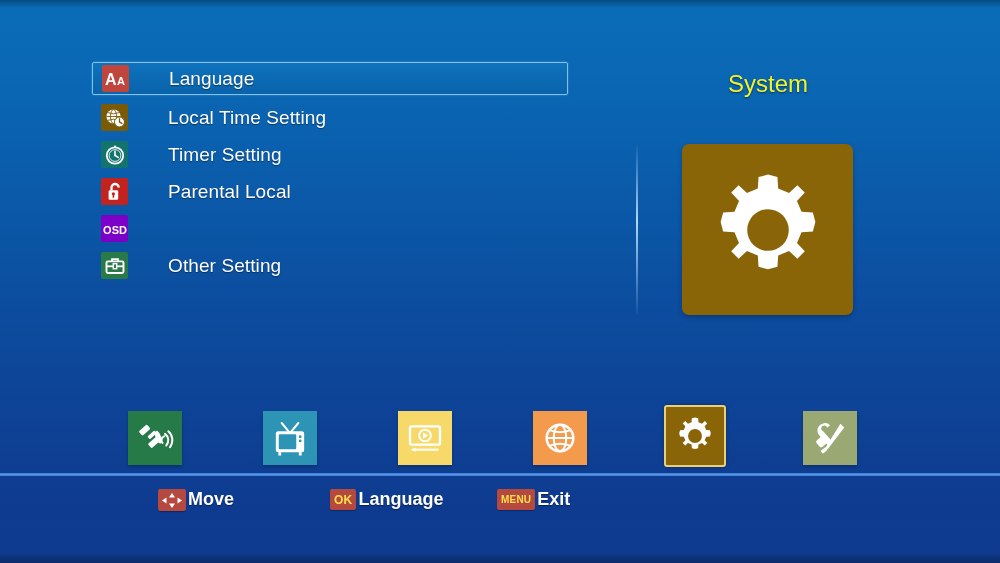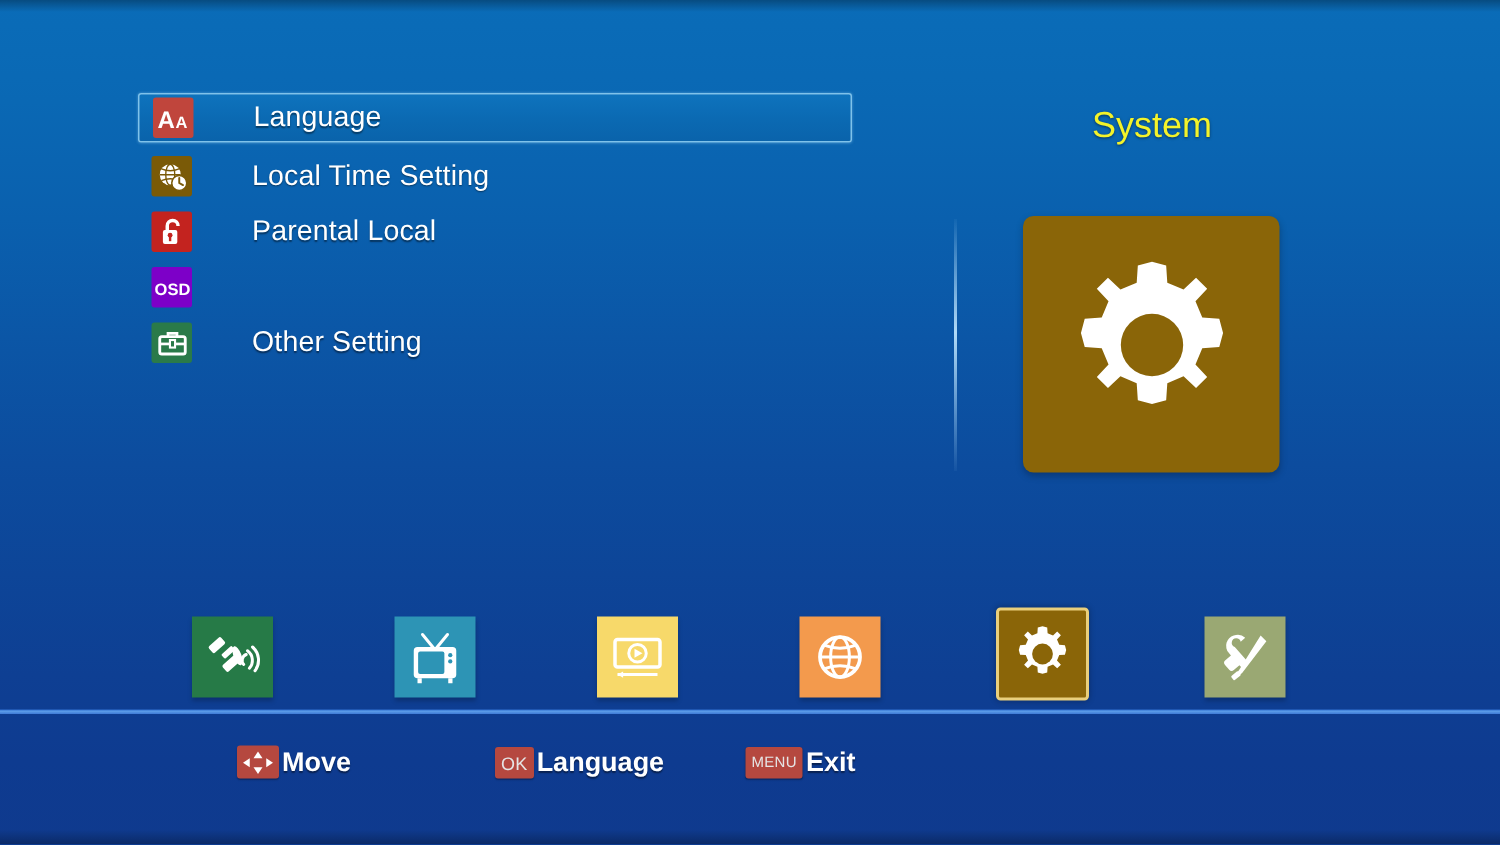--- a/index.html
+++ b/index.html
@@ -122,28 +122,28 @@
     position:absolute; left:0; top:473px; width:1000px; height:3px;
     background:linear-gradient(to bottom,#2f6fd0 0%, #5b9ce8 40%, #3e7ad6 100%);
   }
 
   
   #helpbar{
     position:absolute; left:0; top:489px; width:1000px; height:32px;
   }
   .help-item{
     position:absolute; top:0;
-    display:flex; align-items:flex-end;
+    display:flex; align-items:flex-start;
     height:30px;
   }
   .key-badge{
     background:#b5483f;
-    color:#e5e5e5;
+    color:#fde047;
     font-size:12px;
-    font-weight:normal;
+    font-weight:bold;
     border-radius:2px;
     display:flex; align-items:center; justify-content:center;
     height:21px;
     padding:0 4px;
     letter-spacing:0.2px;
     box-shadow:0 1px 1px rgba(0,0,0,0.3);
   }
   .key-badge.pad{ width:28px; height:22px; padding:0; }
   .help-label{
     color:#ffffff;
@@ -181,20 +181,31 @@
             <path d="M4.6 6.6 Q10.5 9 16.4 6.6"></path>
             <path d="M4.6 14.4 Q10.5 12 16.4 14.4"></path>
           </g>
           <circle cx="16.5" cy="16" r="5" fill="#fff" stroke="#7a5a07" stroke-width="1"></circle>
           <path d="M16.5 12.7 L16.5 16 L19 17.4" stroke="#7a5a07" stroke-width="1.3" fill="none" stroke-linecap="round"></path>
         </svg>
       </span>
       <span class="m-label">Local Time Setting</span>
     </div>
 
+    <div class="menu-row">
+      <span class="m-ico" style="background:#13736e">
+        <svg width="24" height="24" viewBox="0 0 24 24">
+          <circle cx="12" cy="12.5" r="8.2" fill="none" stroke="#fff" stroke-width="1.8"></circle>
+          <circle cx="12" cy="12.5" r="5.9" fill="none" stroke="#fff" stroke-width="0.9"></circle>
+          <path d="M12 8.2 L12 12.5 L15.3 14.4" stroke="#fff" stroke-width="1.6" fill="none" stroke-linecap="round"></path>
+          <rect x="11.2" y="2.6" width="1.7" height="2.2" fill="#fff"></rect>
+        </svg>
+      </span>
+      <span class="m-label">Timer Setting</span>
+    </div>
 
     <div class="menu-row">
       <span class="m-ico" style="background:#c3231f">
         <svg width="24" height="24" viewBox="0 0 24 24">
           <path d="M8.5 10.5 V7.6 a3.6 3.6 0 0 1 7.2 0" fill="none" stroke="#fff" stroke-width="2.3"></path>
           <rect x="5.6" y="10.3" width="9.6" height="9.4" rx="1.3" fill="#fff"></rect>
           <circle cx="10.4" cy="13.8" r="1.6" fill="#c3231f"></circle>
           <rect x="9.6" y="14.4" width="1.6" height="3.4" fill="#c3231f"></rect>
         </svg>
       </span>

